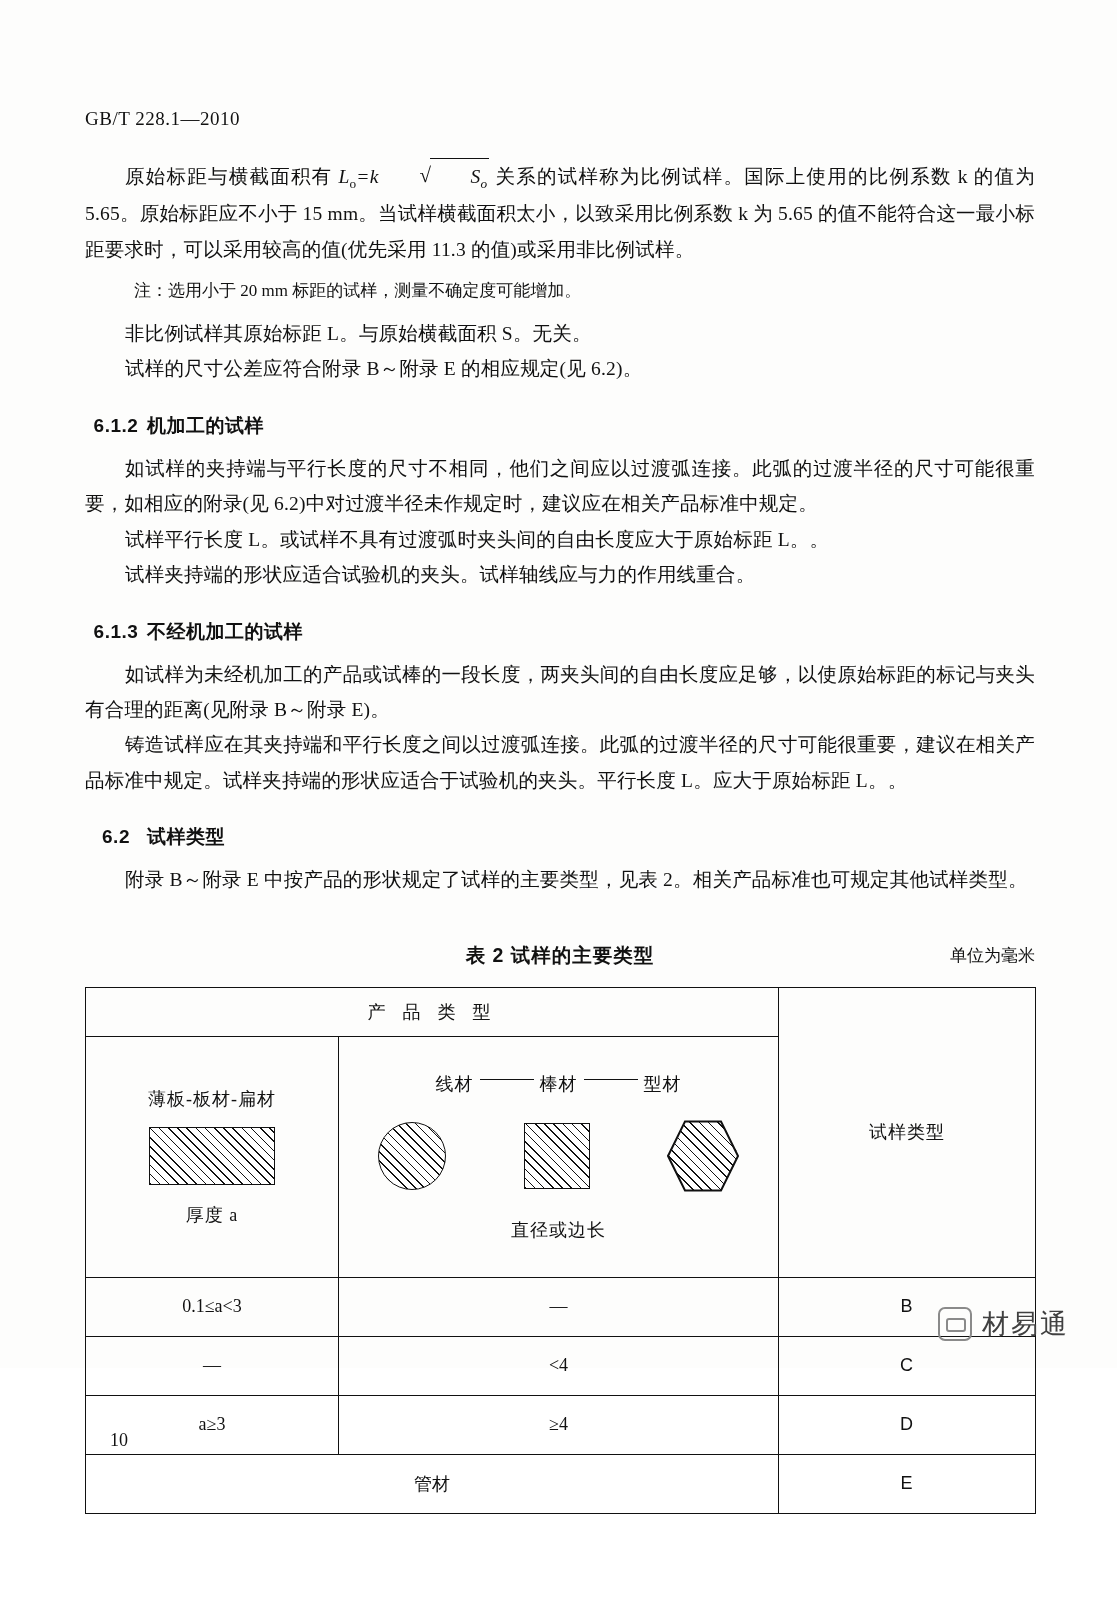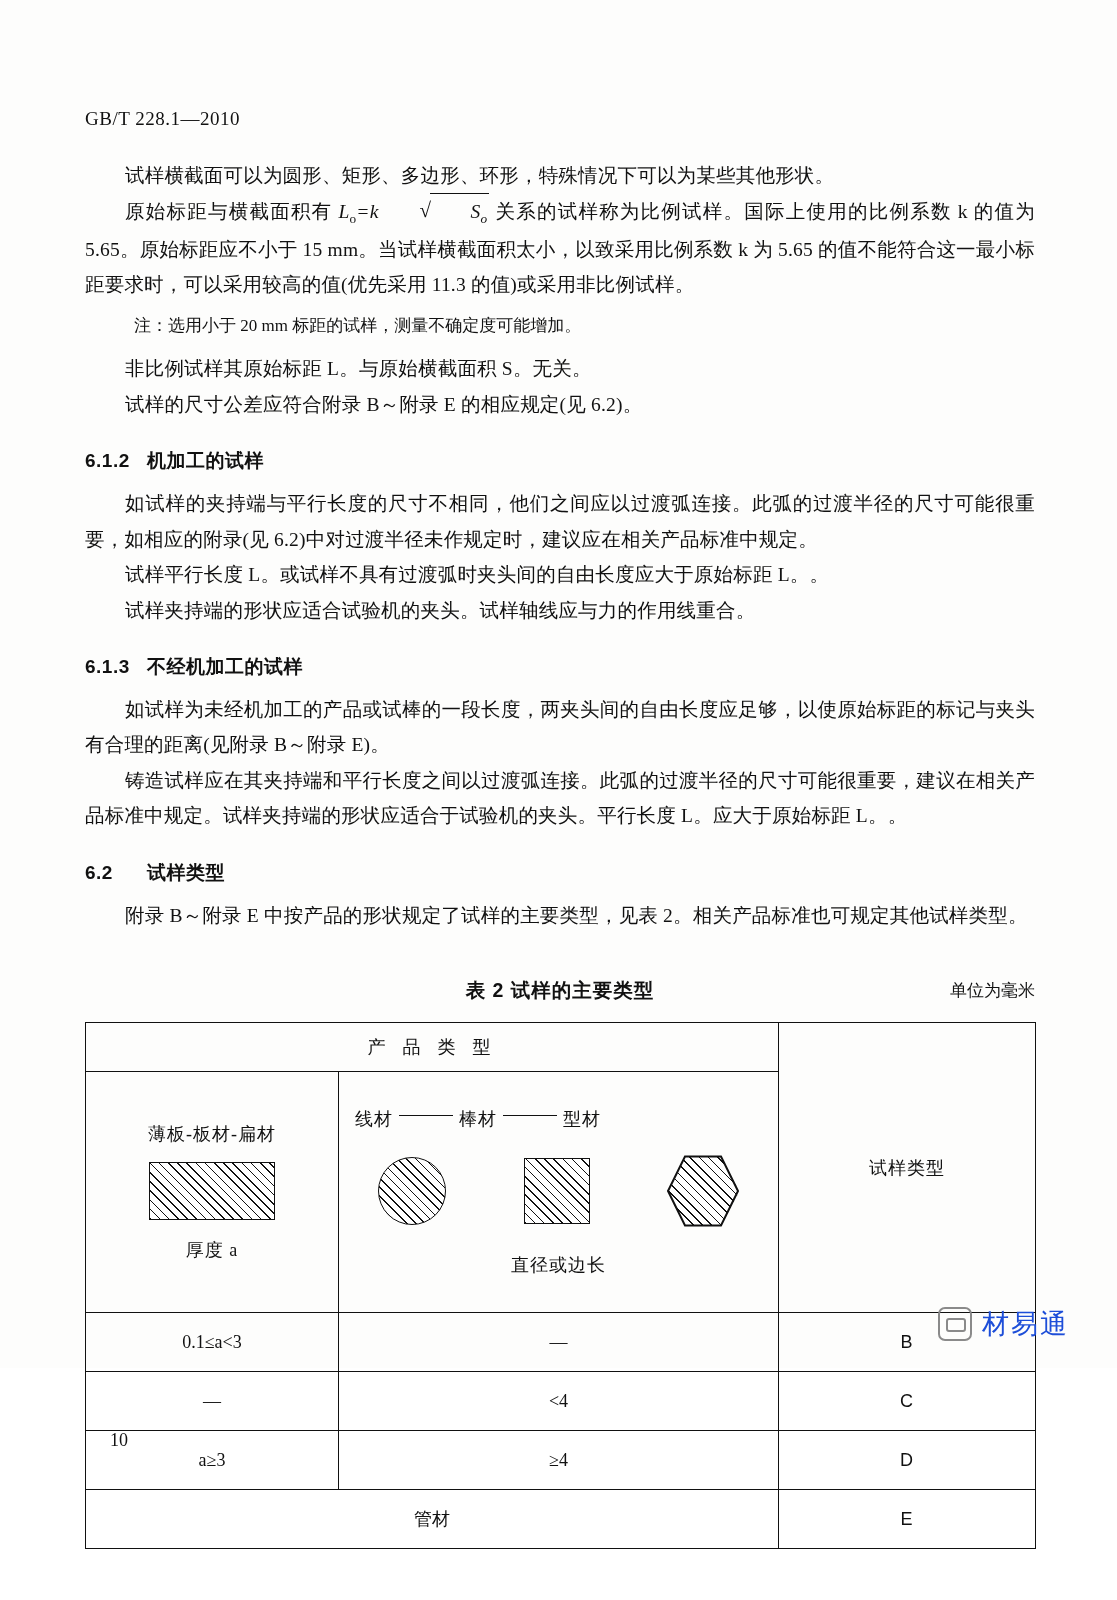--- a/index.html
+++ b/index.html
@@ -49,21 +49,21 @@
     text-indent: 40px;
     margin: 9px;
   }
   h3.section {
     font-family: "Liberation Sans", sans-serif;
     font-size: 19px;
     font-weight: bold;
     margin: 26px 0 12px 0;
     letter-spacing: 0.5px;
   }
-  h3.section .num { display: inline-block; min-width: 62px; }
+  h3.section .num { display: inline-block; min-width: 62px; text-align: center; }
   .sqrt {
     display: inline-block;
     position: relative;
     padding-left: 10px;
     margin-left: 1px;
   }
   .sqrt::before {
     content: "√";
     position: absolute;
     left: 0; top: -2px;
@@ -158,21 +158,21 @@
     );
     box-sizing: border-box;
   }
   .hex-wrap { position: relative; width: 72px; height: 72px; }
   .hex-outline {
     position: absolute; left: 0; top: 0;
     width: 72px; height: 72px;
   }
   .row-top-labels {
     display: flex;
-    justify-content: flex-start;
+    justify-content: center;
     align-items: center;
     font-size: 18px;
     padding: 0 16px;
     margin-bottom: 14px;
     letter-spacing: 1px;
   }
   .dash-line {
     display: inline-block;
     width: 54px;
     border-bottom: 1.4px solid #111;
@@ -214,33 +214,32 @@
     position: absolute;
     left: 6px; top: 9px;
     width: 16px; height: 10px;
     border: 2px solid #8a8a8a;
     border-radius: 3px;
   }
   .wm-text {
     font-family: "Liberation Serif", serif;
     font-size: 27px;
     letter-spacing: 2px;
-    color: #1d4ed8;
+    color: #404040;
   }
 </style>
 </head>
 <body>
 
 <div class="page">
 
   <div class="content">
 
     <div class="header-code">GB/T 228.1—2010</div>
 
-    <p class="body indent">试样横截面可以为圆形、矩形、多边形、环形，特殊情况下可以为某些其他形状。</p>
 
     <p class="body indent">
       <span>原始标距与横截面积有 </span><span class="ital">L</span><sub>o</sub><span class="ital">=k</span><span class="sqrt"><span class="radicand"><span>S</span><sub>o</sub></span></span><span> 关系的试样称为比例试样。国际上使用的比例系数 k 的值为 5.65。原始标距应不小于 15 mm。当试样横截面积太小，以致采用比例系数 k 为 5.65 的值不能符合这一最小标距要求时，可以采用较高的值(优先采用 11.3 的值)或采用非比例试样。</span>
     </p>
 
     <p class="note">注：选用小于 20 mm 标距的试样，测量不确定度可能增加。</p>
 
     <p class="body indent">非比例试样其原始标距 L。与原始横截面积 S。无关。</p>
 
     <p class="body indent">试样的尺寸公差应符合附录 B～附录 E 的相应规定(见 6.2)。</p>

